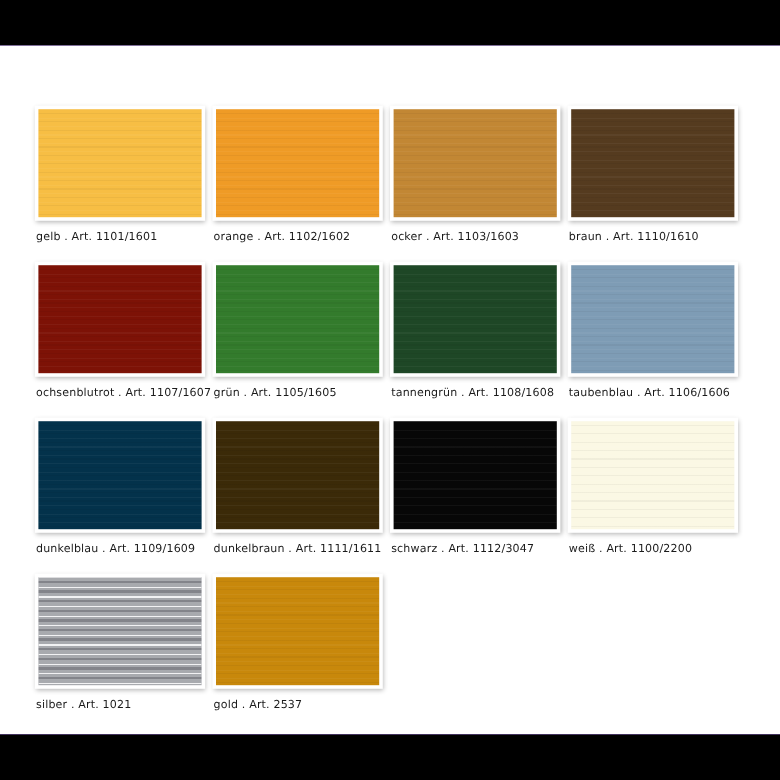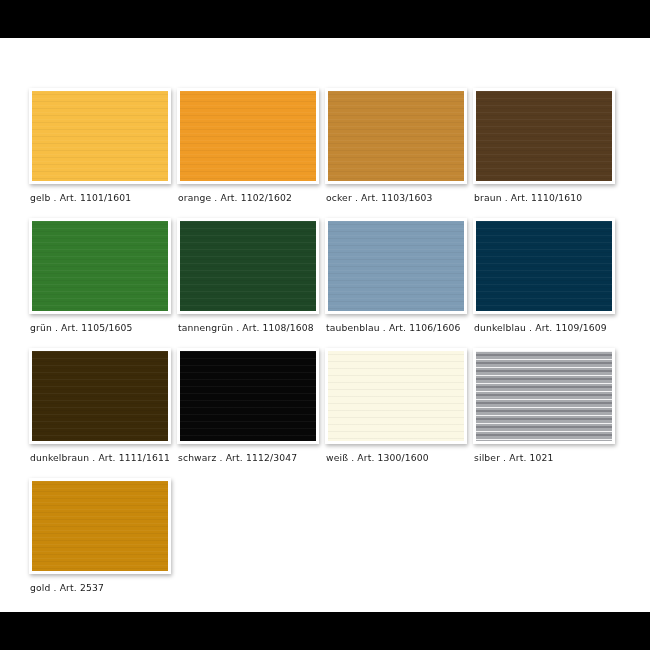--- a/index.html
+++ b/index.html
@@ -133,20 +133,26 @@
           <div class="chip-label">ocker  .  Art. 1103/1603</div>
         </div>
         <div class="swatch-cell">
           <div class="chip-wrap">
             <div class="chip" style="background-color: rgb(85, 59, 31);"></div>
           </div>
           <div class="chip-label">braun  .  Art. 1110/1610</div>
         </div>
         <div class="swatch-cell">
           <div class="chip-wrap">
+            <div class="chip" style="background-color: rgb(125, 18, 6);"></div>
+          </div>
+          <div class="chip-label">ochsenblutrot . Art. 1107/1607</div>
+        </div>
+        <div class="swatch-cell">
+          <div class="chip-wrap">
             <div class="chip" style="background-color: rgb(51, 123, 44);"></div>
           </div>
           <div class="chip-label">grün  .  Art. 1105/1605</div>
         </div>
         <div class="swatch-cell">
           <div class="chip-wrap">
             <div class="chip" style="background-color: rgb(30, 71, 38);"></div>
           </div>
           <div class="chip-label">tannengrün . Art. 1108/1608</div>
         </div>
@@ -171,21 +177,21 @@
         <div class="swatch-cell">
           <div class="chip-wrap">
             <div class="chip" style="background-color: rgb(7, 7, 7);"></div>
           </div>
           <div class="chip-label">schwarz  .  Art. 1112/3047</div>
         </div>
         <div class="swatch-cell">
           <div class="chip-wrap">
             <div class="chip" style="background-color: rgb(251, 248, 228);"></div>
           </div>
-          <div class="chip-label">weiß  .  Art. 1300/1600</div>
+          <div class="chip-label">weiß  .  Art. 1100/2200</div>
         </div>
         <div class="swatch-cell">
           <div class="chip-wrap">
             <div class="chip metallic" style="background-color: rgb(168, 170, 174);"></div>
           </div>
           <div class="chip-label">silber  .  Art. 1021</div>
         </div>
         <div class="swatch-cell">
           <div class="chip-wrap">
             <div class="chip" style="background-color: rgb(200, 136, 11);"></div>

